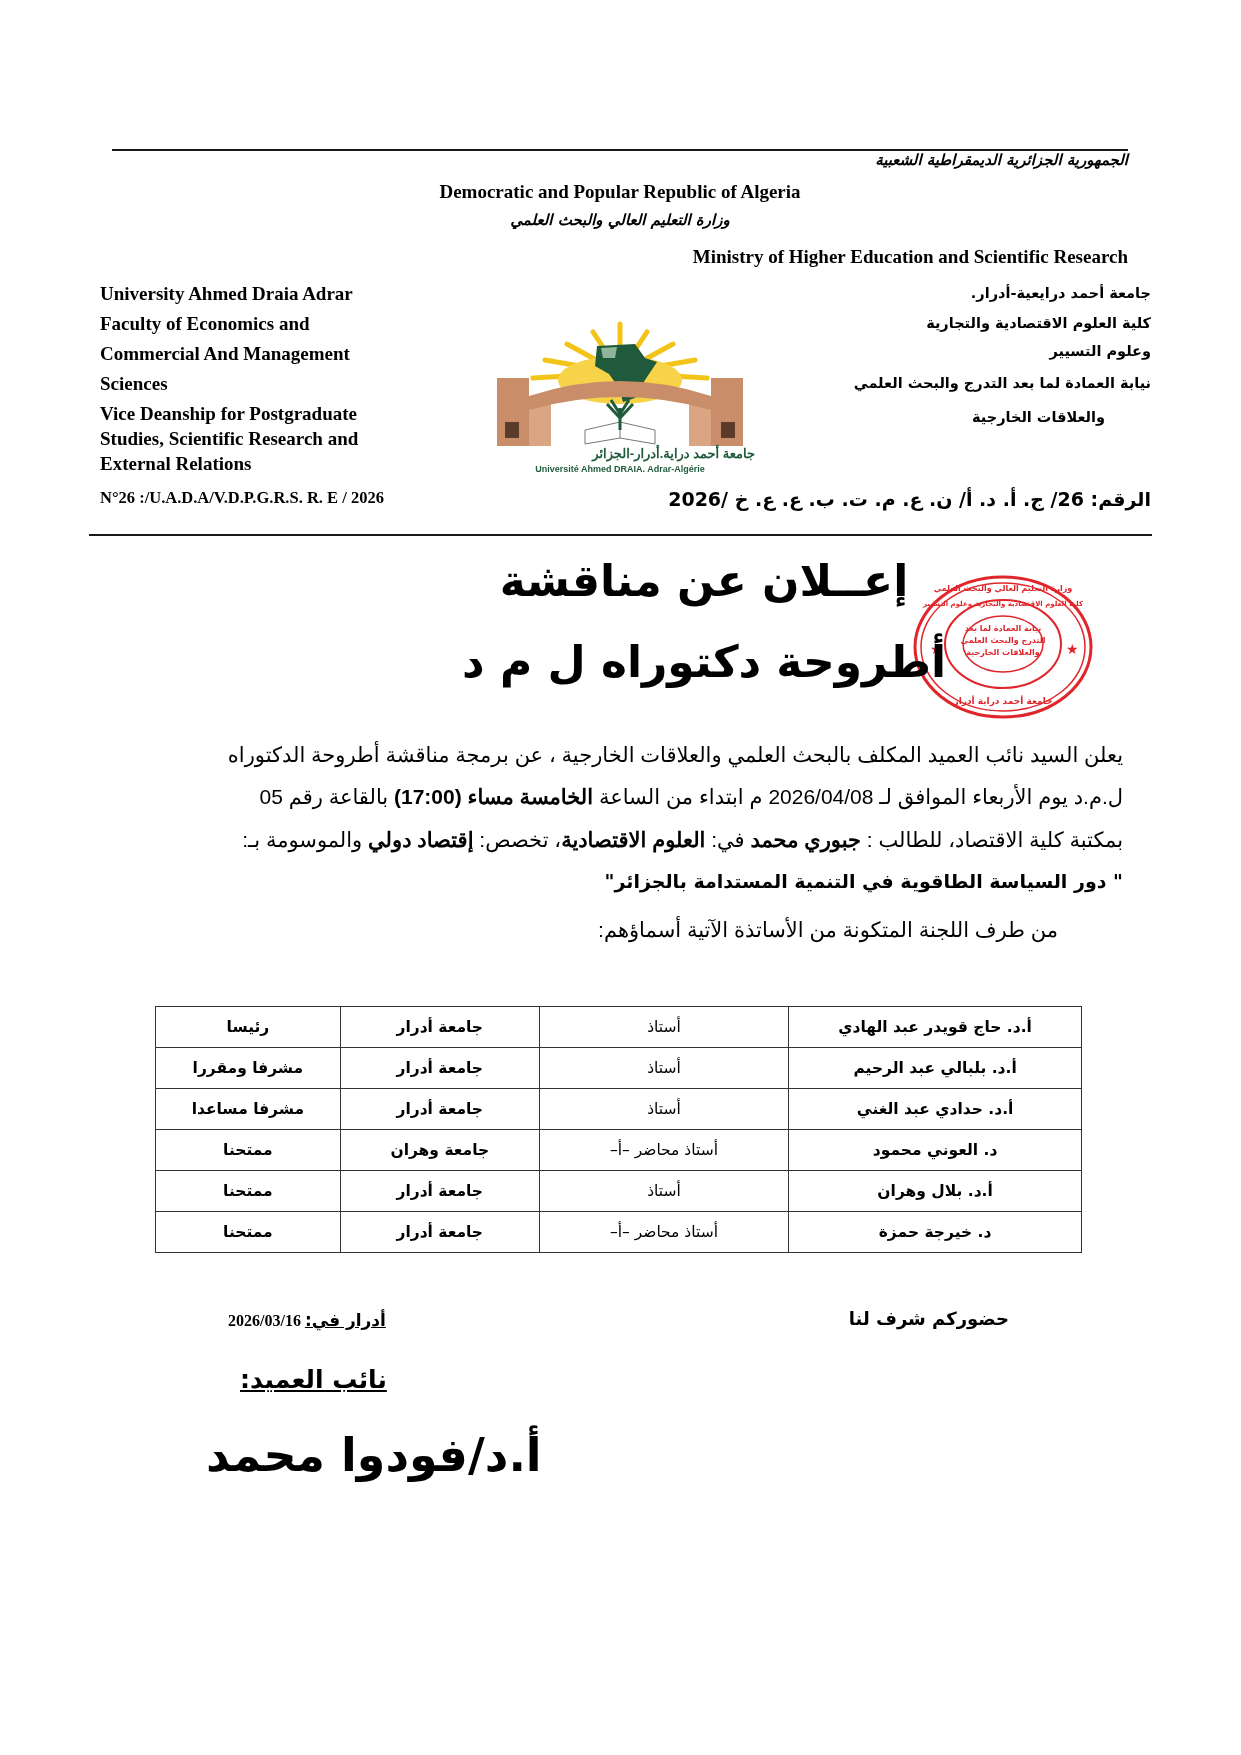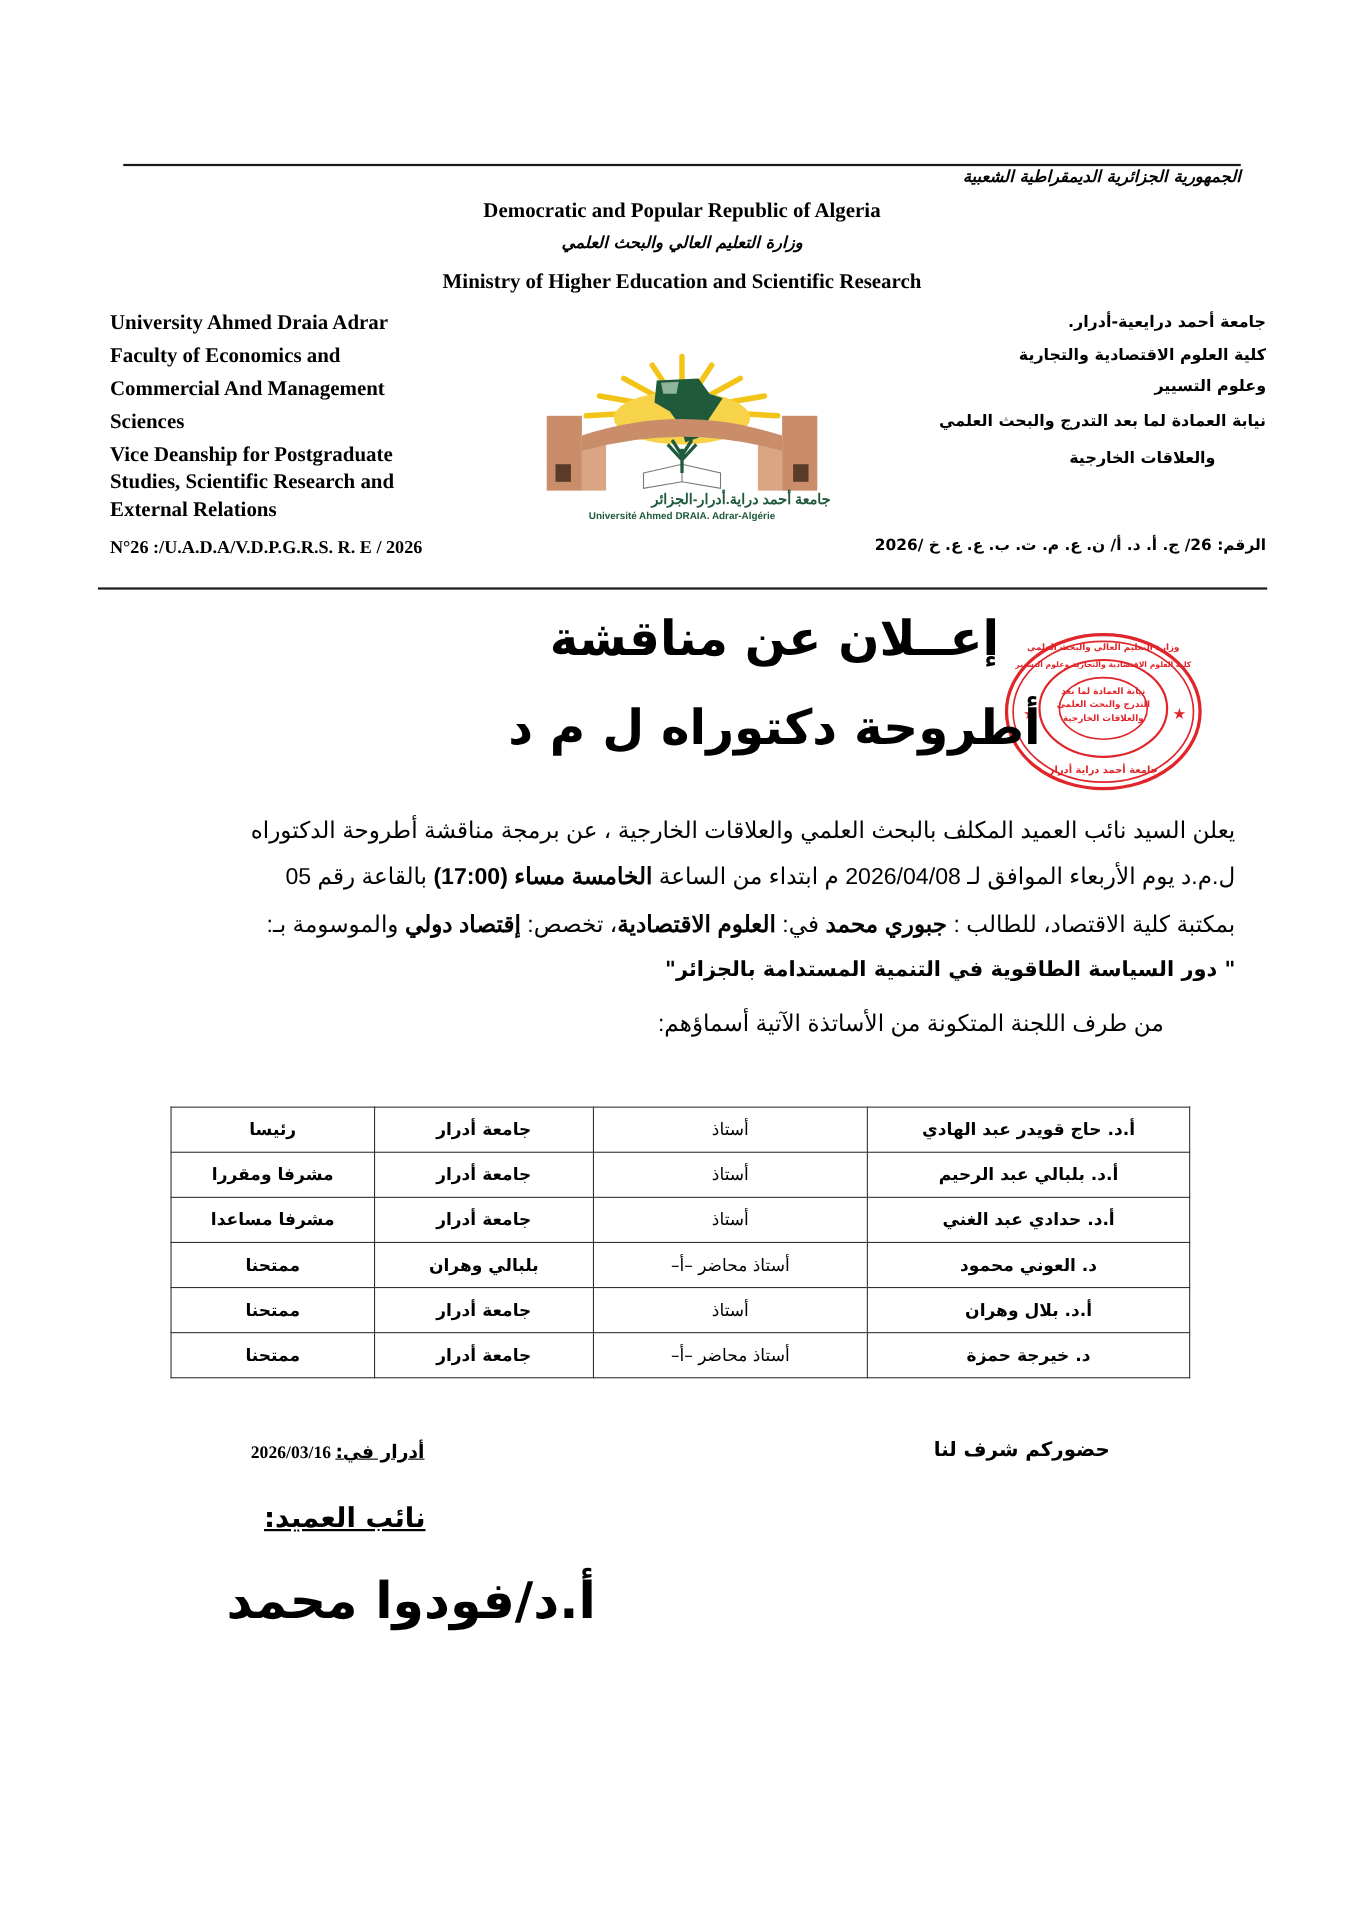--- a/index.html
+++ b/index.html
@@ -15,21 +15,21 @@
 
   
   .en-block { position:absolute; left:100px; top:283px; width:340px; font-family:"Liberation Serif", serif; font-weight:bold; font-size:19px; }
   .en-block div { position:absolute; left:0; white-space:nowrap; }
 
   
   .ar-block { position:absolute; right:90px; top:283px; width:340px; font-family:"DejaVu Sans", sans-serif; font-weight:bold; font-size:14.5px; direction:rtl; }
   .ar-block div { position:absolute; right:0; white-space:nowrap; }
 
   .ref-en { left:100px; top:488px; font-family:"Liberation Serif", serif; font-weight:bold; font-size:16.5px; white-space:nowrap; }
-  .ref-ar { right:90px; top:488px; font-family:"DejaVu Sans", sans-serif; font-weight:bold; font-size:14px; white-space:nowrap; direction:rtl; }
+  .ref-ar { right:90px; top:488px; font-family:"DejaVu Sans", sans-serif; font-weight:bold; font-size:19px; white-space:nowrap; direction:rtl; }
 
   
   .title { position:absolute; left:444px; width:520px; text-align:center; font-family:"DejaVu Sans", sans-serif; font-weight:bold; font-size:44px; direction:rtl; }
 
   
   .para { position:absolute; right:118px; width:1010px; font-family:"Liberation Sans", sans-serif; font-size:21px; direction:rtl; text-align:justify; white-space:nowrap; }
   .para b { font-weight:bold;margin-top:10px; }
 
   
   table.jury { position:absolute; left:155px; top:1006px; width:927px; border-collapse:collapse; direction:rtl; font-family:"DejaVu Sans", sans-serif; font-weight:bold; font-size:15.5px; }
@@ -46,21 +46,21 @@
   .sig { font-family:"DejaVu Sans", sans-serif; font-weight:bold; font-size:46px; direction:rtl; white-space:nowrap; }
 </style>
 </head>
 <body>
 
 <div class="rule" style="left:112px; top:149px; width:1016px;"></div>
 
 <div class="hdr-line hdr-ar rtl" style="top:151px;text-align:right;">الجمهورية الجزائرية الديمقراطية الشعبية</div>
 <div class="hdr-line hdr-en" style="top:181px;">Democratic and Popular Republic of Algeria</div>
 <div class="hdr-line hdr-ar rtl" style="top:211px;">وزارة التعليم العالي والبحث العلمي</div>
-<div class="hdr-line hdr-en" style="top:246px;">Ministry of Higher Education and Scientific Research</div>
+<div class="hdr-line hdr-en" style="top:246px;text-align:right;">Ministry of Higher Education and Scientific Research</div>
 
 <div class="en-block">
   <div style="top:0px;">University Ahmed Draia Adrar</div>
   <div style="top:30px;">Faculty of Economics and</div>
   <div style="top:60px;">Commercial  And  Management</div>
   <div style="top:90px;">Sciences</div>
   <div style="top:120px;">Vice Deanship for Postgraduate</div>
   <div style="top:145px;">Studies, Scientific Research and</div>
   <div style="top:170px;">External Relations</div>
 </div>
@@ -163,21 +163,21 @@
     </tr>
     <tr>
       <td class="c-name">أ.د. حدادي عبد الغني</td>
       <td class="c-rank">أستاذ</td>
       <td class="c-uni">جامعة أدرار</td>
       <td class="c-role">مشرفا مساعدا</td>
     </tr>
     <tr>
       <td class="c-name">د. العوني محمود</td>
       <td class="c-rank">أستاذ محاضر –أ–</td>
-      <td class="c-uni">بلبالي وهران</td>
+      <td class="c-uni">جامعة وهران</td>
       <td class="c-role">ممتحنا</td>
     </tr>
     <tr>
       <td class="c-name">أ.د. بلال وهران</td>
       <td class="c-rank">أستاذ</td>
       <td class="c-uni">جامعة أدرار</td>
       <td class="c-role">ممتحنا</td>
     </tr>
     <tr>
       <td class="c-name">د. خيرجة حمزة</td>

